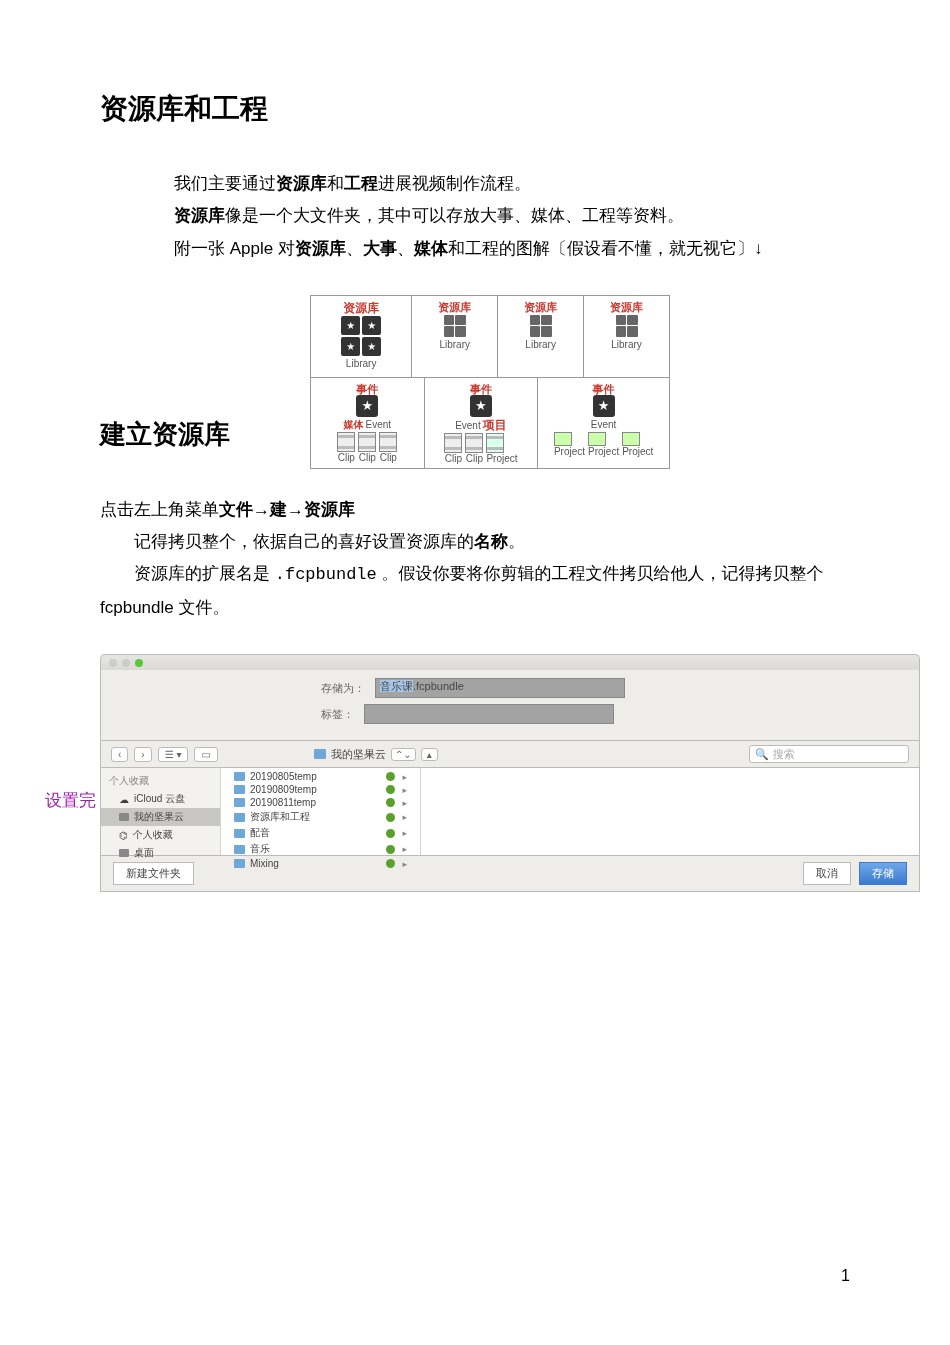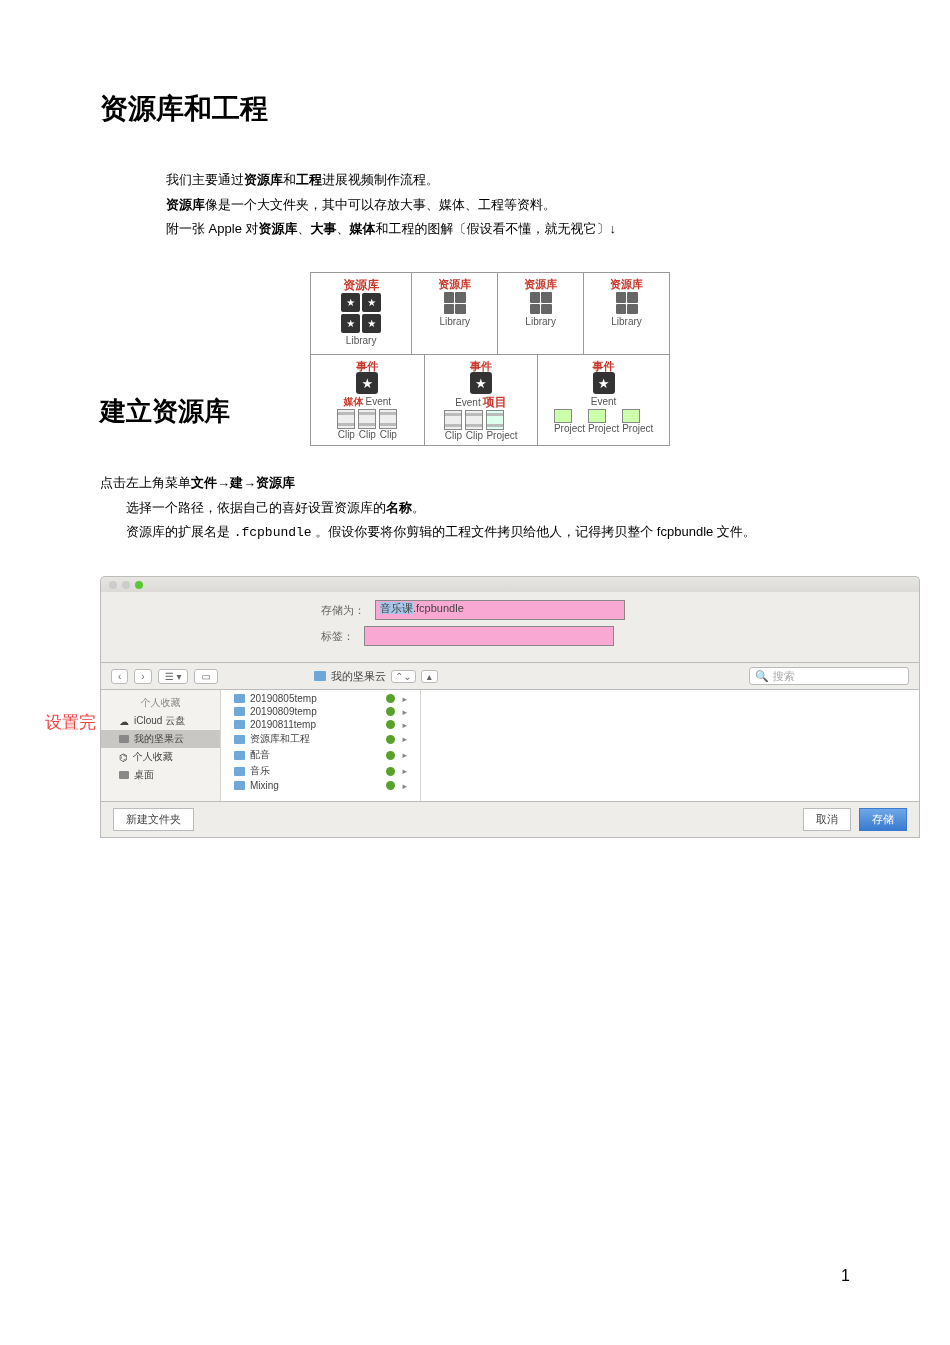--- a/index.html
+++ b/index.html
@@ -6,21 +6,21 @@
   body {
     width: 950px;
     height: 1345px;
     background: #fff;
     font-family: "Microsoft YaHei", "PingFang SC", sans-serif;
     color: #000;
     position: relative;
     padding: 90px 100px 0 100px;
   }
   h1 { font-size: 28px; font-weight: bold; margin-bottom: 40px; }
-  .para { font-size: 13px; line-height: 1.9; }
+  .para { font-size: 17px; line-height: 1.9; }
   .indent { text-indent: 2em; }
   .bold { font-weight: bold; }
   .mono { font-family: "Courier New", monospace; }
   .body-wrap { margin-left: 40px; margin-right: -40px; }
   .diagram-wrap { display: flex; align-items: flex-end; gap: 20px; margin-top: 30px; }
   .h2-inline { flex-shrink: 0; font-size: 26px; font-weight: bold; margin-bottom: 17px; }
   .diagram {
     width: 360px;
     background: #fff;
     border: 1px solid #999;
@@ -57,35 +57,35 @@
   .clip-icon::before { top:2px; } .clip-icon::after { bottom:2px; }
   .proj-icon { width: 18px; height: 14px; background: #cfa; border:1px solid #888; }
   .section2 { margin-top: 25px; }
   .finder {
     margin: 30px 0 0 0;
     width: 820px;
     font-size: 11px;
     color: #444;
     position: relative;
   }
-  .finder-leftlabel { position: absolute; left: -55px; top: 135px; font-size: 17px; color:#ef4444; }
+  .finder-leftlabel { position: absolute; left: -55px; top: 135px; font-size: 17px; color:#a21caf; }
   .titlebar { height: 16px; background: linear-gradient(#e8e6e3,#dcdad7); border: 1px solid #bbb; border-bottom: none; border-radius: 5px 5px 0 0; display:flex; align-items:center; padding-left:8px; gap:5px;}
   .tl-dot { width:8px; height:8px; border-radius:50%; }
   .tl-r{background:#ccc;} .tl-y{background:#ccc;} .tl-g{background:#58c933;}
   .save-row { background:#efedea; border:1px solid #bbb; border-top:none; padding:8px 4px 10px 0; }
   .save-line { display:flex; align-items:center; justify-content:flex-start; padding-left:220px; gap:10px; margin-bottom:6px;}
   .save-lbl { color:#666; font-size:11px; }
-  .save-input { width:250px; height:20px; border:1px solid #888; background:#f9a8d4; padding:0 4px; font-size:11px; }
+  .save-input { width:250px; height:20px; border:1px solid #888; background:#a3a3a3; padding:0 4px; font-size:11px; }
   .save-input .sel { background:#a8c7e8; }
   .toolbar { background:#efedea; border:1px solid #bbb; border-top:none; display:flex; align-items:center; padding:4px 10px; gap:6px;}
   .tb-btn { border:1px solid #bbb; background:#fff; border-radius:3px; padding:1px 6px; font-size:10px; color:#666; }
   .tb-path { flex:0 0 200px; display:flex; align-items:center; gap:5px; margin-left:90px;}
   .tb-folder { width:12px; height:10px; background:#6ea8d9; border-radius:1px; }
   .tb-search { margin-left:auto; width:160px; height:18px; border:1px solid #bbb; border-radius:3px; background:#fff; display:flex; align-items:center; padding:0 5px; color:#aaa; gap:4px;}
-  .browser { display:flex; background:#fff; border:1px solid #bbb; border-top:none; height:112px;text-align:center;}
+  .browser { display:flex; background:#fff; border:1px solid #bbb; border-top:none; height:88px;}
   .sidebar { width:120px; background:#f4f2ef; border-right:1px solid #d5d3d0; padding:4px 0; }
   .sb-head { color:#888; font-size:10px; padding:2px 8px; }
   .sb-item { padding:2px 8px 2px 18px; font-size:10px; display:flex; align-items:center; gap:5px; }
   .sb-item.sel { background:#c9c7c4; }
   .sb-ic { width:10px; height:8px; background:#888; border-radius:1px; display:inline-block;}
   .col { width:200px; border-right:1px solid #d5d3d0; padding:2px 5px;}
   .col-item { padding:1px 8px; font-size:10px; display:flex; align-items:center; gap:5px;}
   .fld-ic { width:11px; height:9px; background:#6ea8d9; border-radius:1px; flex-shrink:0;}
   .sync { margin-left:auto; width:9px; height:9px; border-radius:50%; background:#5aa02c; flex-shrink:0;}
   .arr { color:#888; font-size:9px; margin-left:2px;}
@@ -223,21 +223,21 @@
       </div>
     </div>
   </div>
 </div>
 
 <div class="section2">
   <p class="para">
     <span>点击左上角菜单</span><span class="bold">文件</span><span class="bold">→</span><span class="bold">建</span><span class="bold">→</span><span class="bold">资源库</span>
   </p>
   <p class="para indent">
-    <span>选择一个路径，依据自己的喜好设置资源库的</span><span class="bold">名称</span><span>。</span>
+    <span>记得拷贝整个，依据自己的喜好设置资源库的</span><span class="bold">名称</span><span>。</span>
   </p>
   <p class="para indent">
     <span>资源库的扩展名是 </span><span class="mono">.fcpbundle</span><span> 。假设你要将你剪辑的工程文件拷贝给他人，记得拷贝整个 fcpbundle 文件。</span>
   </p>
 </div>
 
 <div class="finder">
   <div class="finder-leftlabel">设置完</div>
 
   <div class="titlebar">

